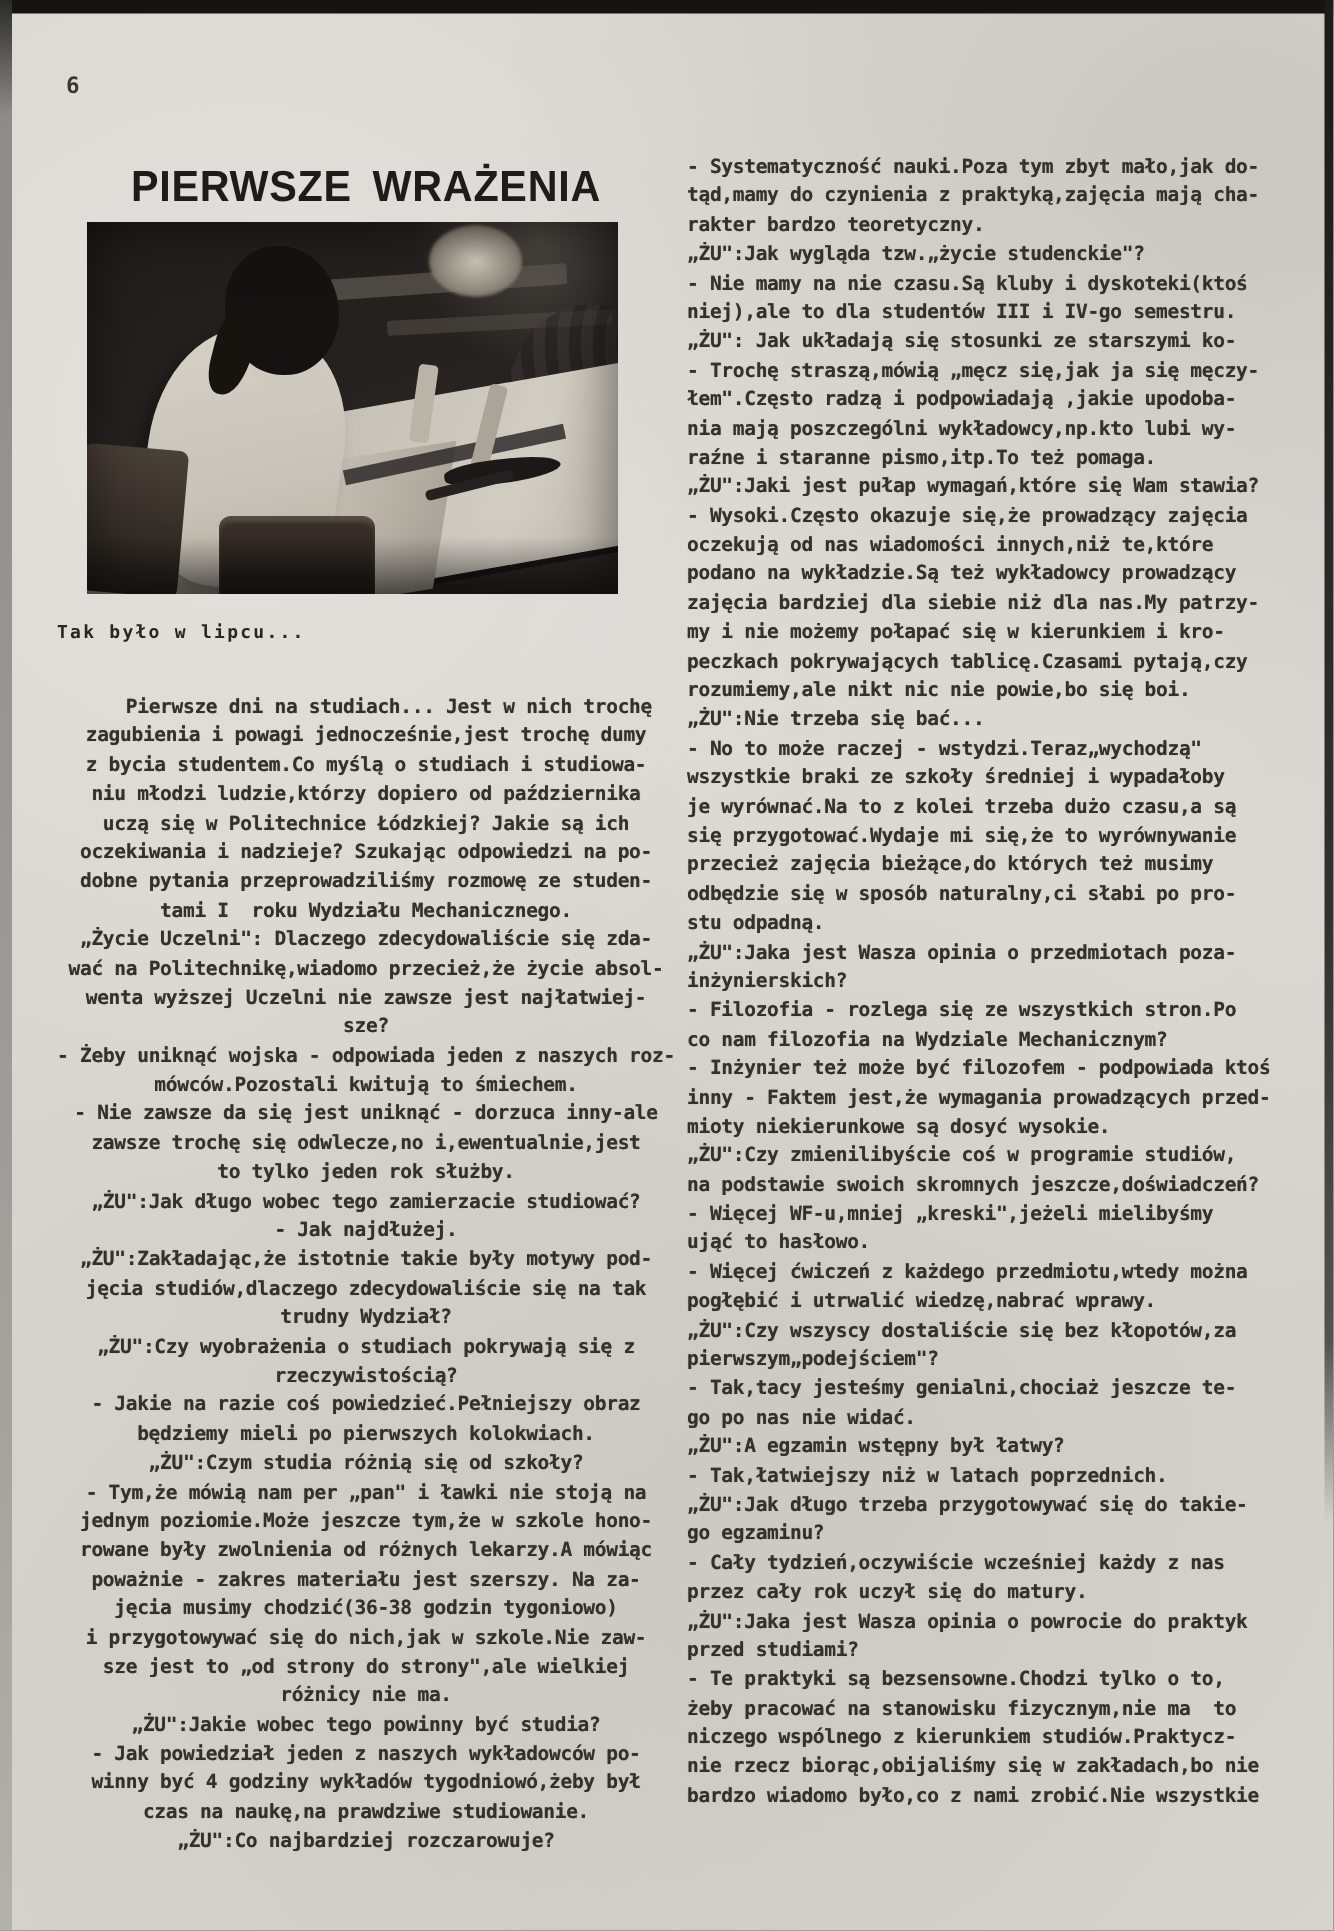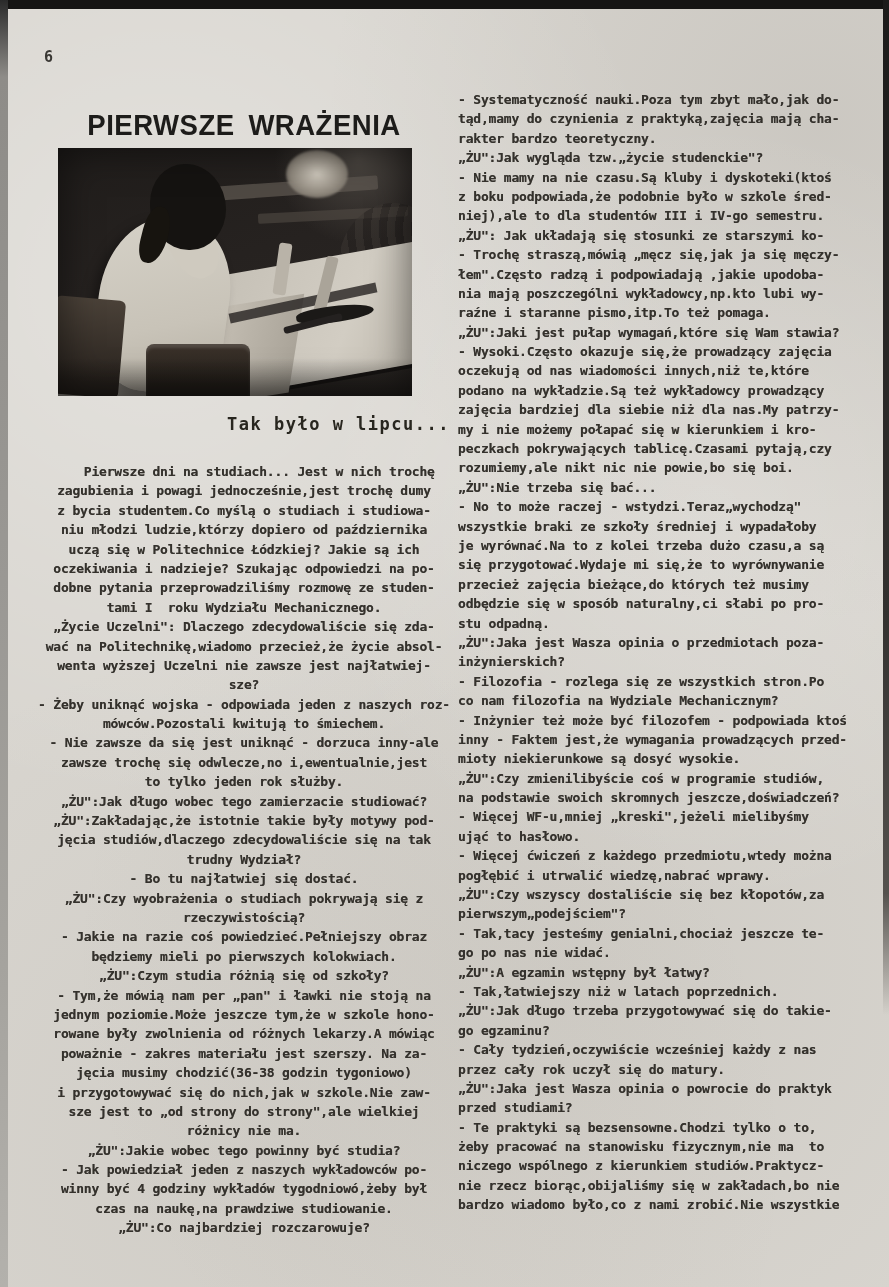--- a/index.html
+++ b/index.html
@@ -67,26 +67,26 @@
   .ph-person-arm{left:112px;top:62px;width:44px;height:70px;background:#cfcabf;border-radius:45%;transform:rotate(-28deg);}
   .ph-hair{left:92px;top:16px;width:76px;height:86px;background:#151311;border-radius:46% 54% 48% 52%;}
   .ph-ponytail{left:84px;top:58px;width:26px;height:58px;background:#17140f;border-radius:50% 50% 60% 40%;transform:rotate(14deg);}
   .ph-chair-front{left:88px;top:196px;width:104px;height:52px;background:linear-gradient(180deg,#3c332b 0%,#241f1a 80%);border-radius:8px 8px 0 0;box-shadow:inset 0 4px 3px rgba(255,255,255,.12);}
   .ph-chair-left{left:-6px;top:150px;width:70px;height:98px;background:linear-gradient(180deg,#4a4138 0%,#2a241f 85%);border-radius:6px;transform:rotate(5deg);}
   .ph-floor-shadow{left:0;top:210px;width:354px;height:38px;background:linear-gradient(180deg,rgba(10,9,8,0) 0%,rgba(10,9,8,.45) 100%);}
   .ph-vignette{left:0;top:0;width:354px;height:248px;box-shadow:inset 0 0 40px rgba(0,0,0,.55);}
 
   .caption{
     position:absolute;left:0;top:322px;width:412px;
-    text-align:right;font-weight:bold;font-size:17px;letter-spacing:1.5px;color:#28261f;
+    text-align:left;font-weight:bold;font-size:12px;letter-spacing:1.5px;color:#28261f;
   }
 
   .lines{position:absolute;left:0;width:100%;}
   .lines-left{top:370px;text-align:center;}
-  .lines-right{top:0;}
+  .lines-right{top:12px;}
   .tline{
     white-space:pre;
     font-size:13px;
     letter-spacing:-0.2px;
     line-height:19.4px;height:19.4px;
     font-weight:bold;
     color:#34312c;
     text-shadow:0 0 .5px rgba(40,38,34,.55);
   }
 </style>
@@ -140,24 +140,24 @@
         <div class="tline">„Życie Uczelni": Dlaczego zdecydowaliście się zda-</div>
         <div class="tline">wać na Politechnikę,wiadomo przecież,że życie absol-</div>
         <div class="tline">wenta wyższej Uczelni nie zawsze jest najłatwiej-</div>
         <div class="tline">sze?</div>
         <div class="tline">- Żeby uniknąć wojska - odpowiada jeden z naszych roz-</div>
         <div class="tline">mówców.Pozostali kwitują to śmiechem.</div>
         <div class="tline">- Nie zawsze da się jest uniknąć - dorzuca inny-ale</div>
         <div class="tline">zawsze trochę się odwlecze,no i,ewentualnie,jest</div>
         <div class="tline">to tylko jeden rok służby.</div>
         <div class="tline">„ŻU":Jak długo wobec tego zamierzacie studiować?</div>
+        <div class="tline">- Jak najdłużej.</div>
         <div class="tline">„ŻU":Zakładając,że istotnie takie były motywy pod-</div>
         <div class="tline">jęcia studiów,dlaczego zdecydowaliście się na tak</div>
         <div class="tline">trudny Wydział?</div>
-        <div class="tline">- Bo tu najłatwiej się dostać.</div>
         <div class="tline">„ŻU":Czy wyobrażenia o studiach pokrywają się z</div>
         <div class="tline">rzeczywistością?</div>
         <div class="tline">- Jakie na razie coś powiedzieć.Pełniejszy obraz</div>
         <div class="tline">będziemy mieli po pierwszych kolokwiach.</div>
         <div class="tline">„ŻU":Czym studia różnią się od szkoły?</div>
         <div class="tline">- Tym,że mówią nam per „pan" i ławki nie stoją na</div>
         <div class="tline">jednym poziomie.Może jeszcze tym,że w szkole hono-</div>
         <div class="tline">rowane były zwolnienia od różnych lekarzy.A mówiąc</div>
         <div class="tline">poważnie - zakres materiału jest szerszy. Na za-</div>
         <div class="tline">jęcia musimy chodzić(36-38 godzin tygoniowo)</div>
@@ -172,21 +172,20 @@
       </div>
   </div>
 
   <div class="col col-right">
     <div class="lines lines-right">
         <div class="tline">- Systematyczność nauki.Poza tym zbyt mało,jak do-</div>
         <div class="tline">tąd,mamy do czynienia z praktyką,zajęcia mają cha-</div>
         <div class="tline">rakter bardzo teoretyczny.</div>
         <div class="tline">„ŻU":Jak wygląda tzw.„życie studenckie"?</div>
         <div class="tline">- Nie mamy na nie czasu.Są kluby i dyskoteki(ktoś</div>
-        <div class="tline">z boku podpowiada,że podobnie było w szkole śred-</div>
         <div class="tline">niej),ale to dla studentów III i IV-go semestru.</div>
         <div class="tline">„ŻU": Jak układają się stosunki ze starszymi ko-</div>
         <div class="tline">- Trochę straszą,mówią „męcz się,jak ja się męczy-</div>
         <div class="tline">łem".Często radzą i podpowiadają ,jakie upodoba-</div>
         <div class="tline">nia mają poszczególni wykładowcy,np.kto lubi wy-</div>
         <div class="tline">raźne i staranne pismo,itp.To też pomaga.</div>
         <div class="tline">„ŻU":Jaki jest pułap wymagań,które się Wam stawia?</div>
         <div class="tline">- Wysoki.Często okazuje się,że prowadzący zajęcia</div>
         <div class="tline">oczekują od nas wiadomości innych,niż te,które</div>
         <div class="tline">podano na wykładzie.Są też wykładowcy prowadzący</div>

